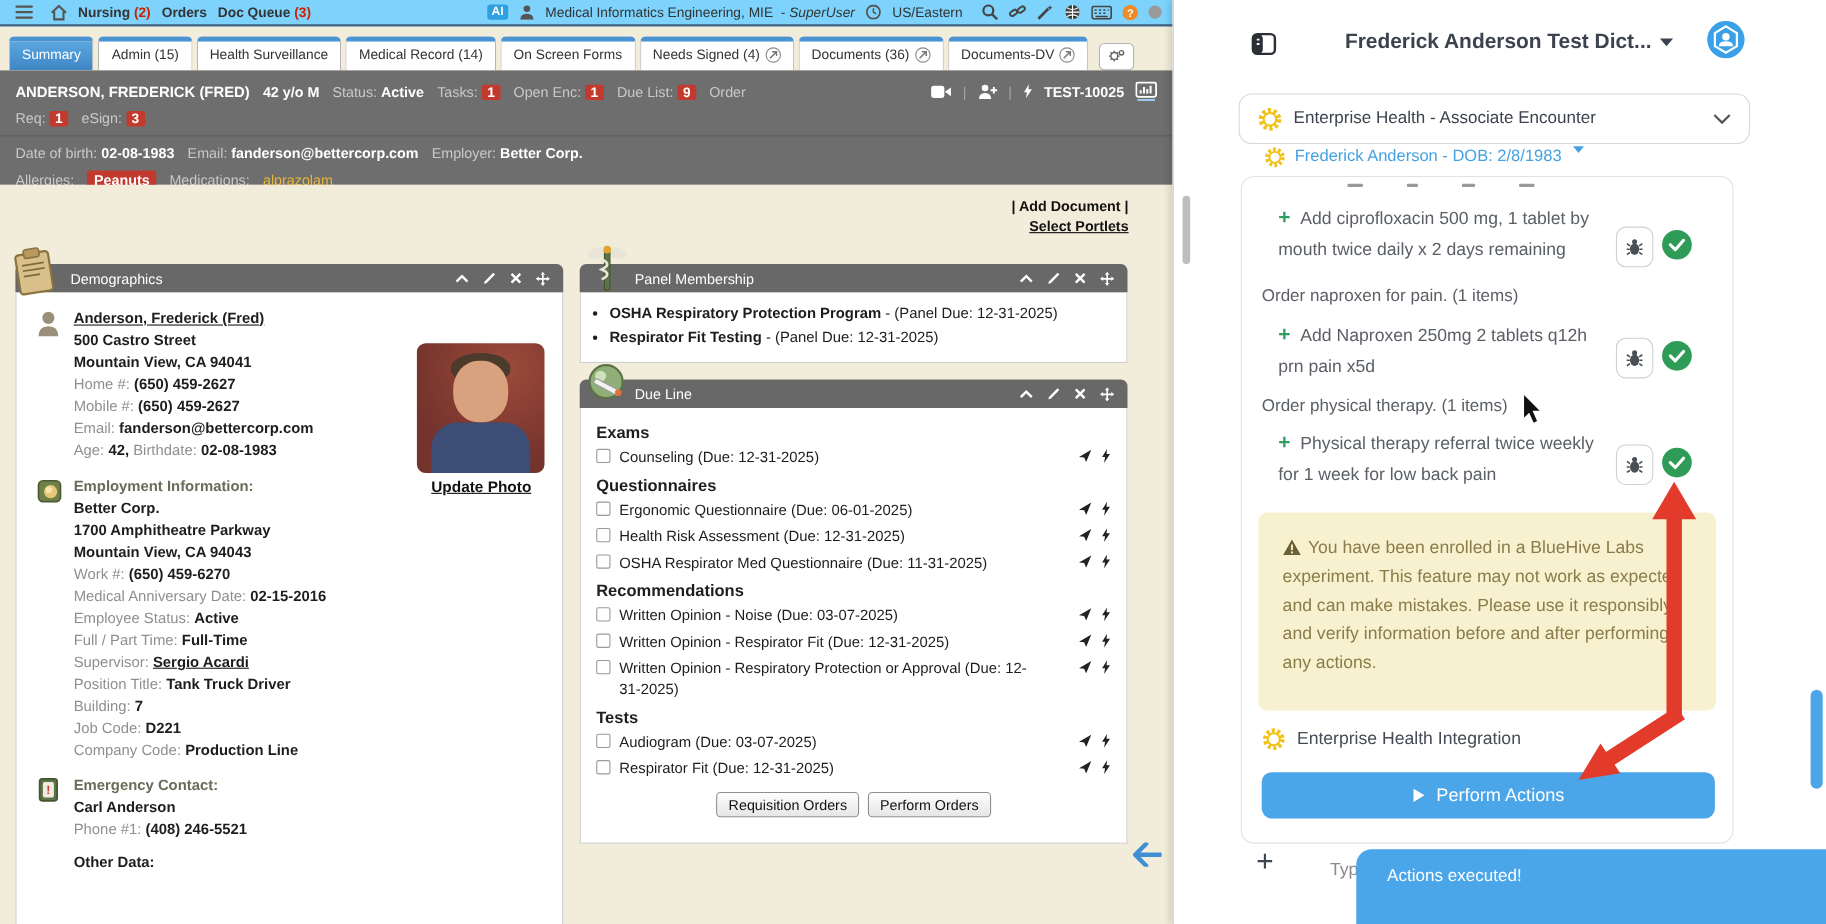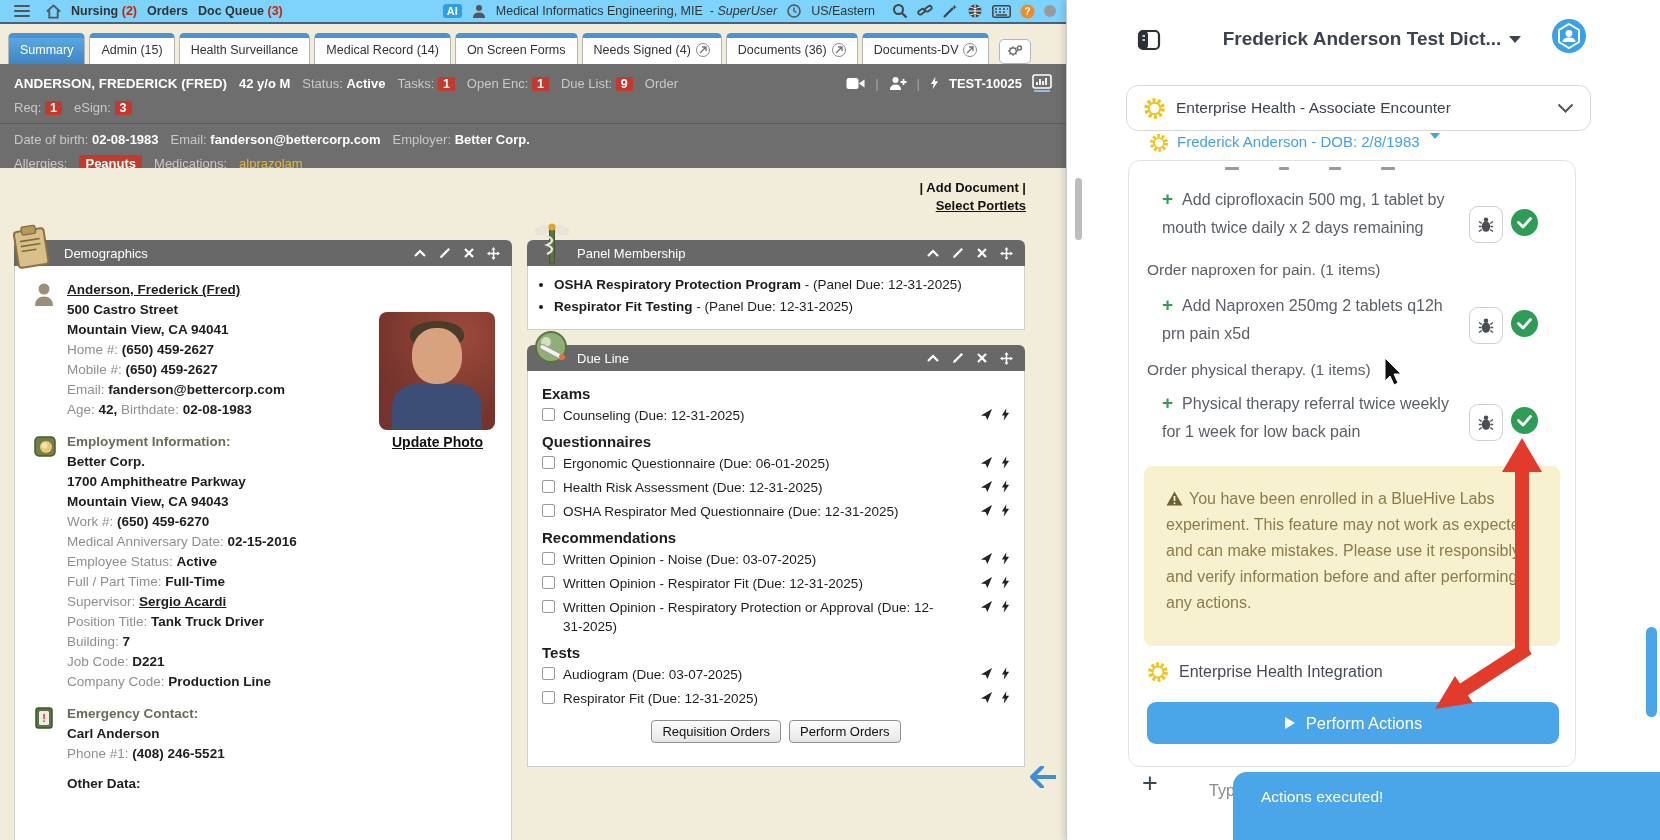--- a/index.html
+++ b/index.html
@@ -550,21 +550,21 @@
                 </span>
                 <span>
                   <svg width="9" height="13" viewBox="0 0 10 14">
                     <path d="M6 0 L1 8 H4 L3 14 L9 5 H5.5 Z" fill="#222"></path>
                   </svg>
                 </span>
               </span>
             </div>
           <div class="dl-item">
               <span class="cb"></span>
-              <span>OSHA Respirator Med Questionnaire (Due: 12-31-2025)</span>
+              <span>OSHA Respirator Med Questionnaire (Due: 11-31-2025)</span>
             <span class="dl-ic">
                 <span>
                   <svg width="13" height="13" viewBox="0 0 14 14">
                     <path d="M1 8 L13 1 L8 13 L6 8.5 Z" fill="#222"></path>
                   </svg>
                 </span>
                 <span>
                   <svg width="9" height="13" viewBox="0 0 10 14">
                     <path d="M6 0 L1 8 H4 L3 14 L9 5 H5.5 Z" fill="#222"></path>
                   </svg>

